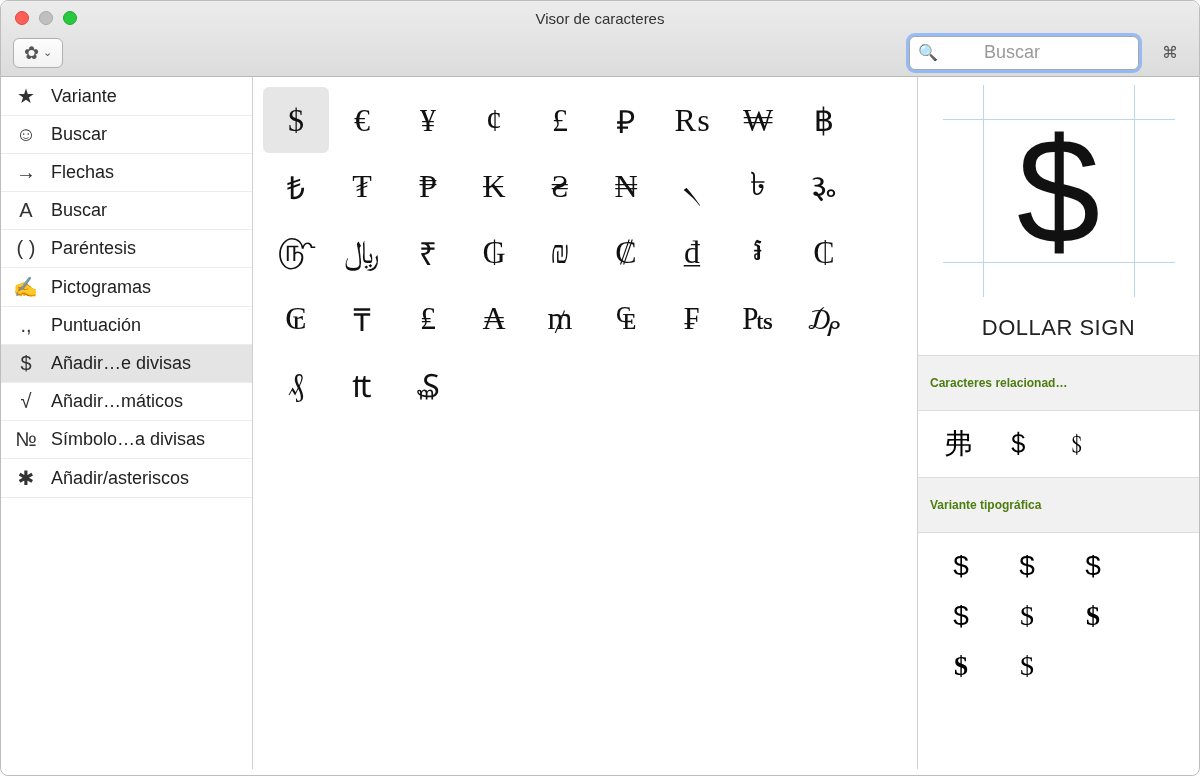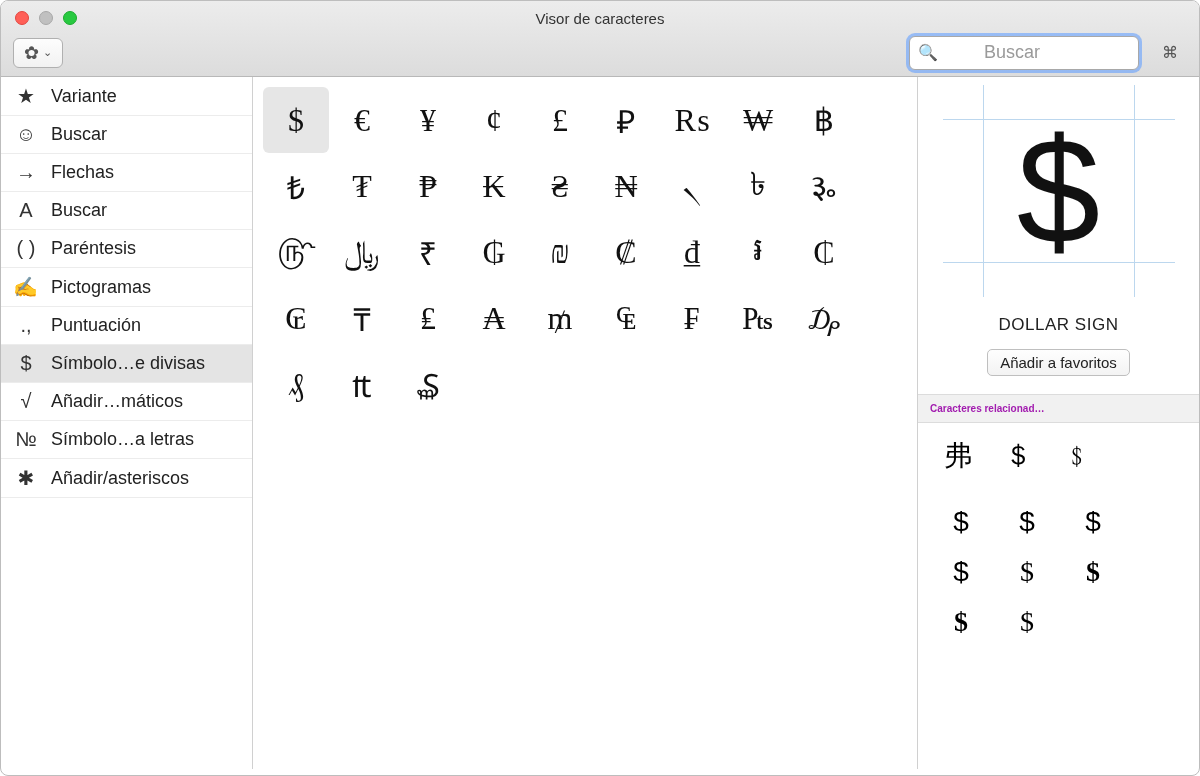--- a/index.html
+++ b/index.html
@@ -159,44 +159,44 @@
     line-height: 1;
   }
   .guide-h, .guide-v { position: absolute; background: #bcd7ee; }
   .guide-h { left: -6px; right: -6px; height: 1px; }
   .guide-v { top: -6px; bottom: -6px; width: 1px; }
   .gh-top { top: 28px; } .gh-bot { bottom: 28px; }
   .gv-left { left: 34px; } .gv-right { right: 34px; }
 
   .char-name {
     text-align: center;
-    font-size: 17px;
+    font-size: 22px;
     color: #222;
     margin: 16px 0 14px 0;
     letter-spacing: 0.5px;
   }
   .fav-btn {
     margin: 0 auto 18px auto;
     display: block;
     background: linear-gradient(#fefefe, #f3f3f3);
     border: 1px solid #bfbfbf;
     border-radius: 5px;
     padding: 4px 12px;
     font-size: 15px;
     color: #222;
     cursor: pointer;
   }
   .section-header {
     background: #f1f1f1;
     border-top: 1px solid #dcdcdc;
     border-bottom: 1px solid #dcdcdc;
-    padding: 8px 12px;
-    font-size: 10px;
+    padding: 20px 12px;
+    font-size: 12px;
     font-weight: 600;
-    color: #a21caf;
+    color: #4d7c0f;
     white-space: nowrap;
     overflow: hidden;
     text-overflow: ellipsis;
   }
   .related-row, .variant-grid {
     display: flex;
     flex-wrap: wrap;
     padding: 8px 10px;
   }
   .rel-cell {
@@ -266,29 +266,29 @@
       <div class="side-item">
         <span class="side-icon">✍</span>
         <span>Pictogramas</span>
       </div>
       <div class="side-item">
         <span class="side-icon">.,</span>
         <span>Puntuación</span>
       </div>
       <div class="side-item selected">
         <span class="side-icon">$</span>
-        <span>Símbolo…e divisas</span>
+        <span>Añadir…e divisas</span>
       </div>
       <div class="side-item">
         <span class="side-icon">√</span>
         <span>Añadir…máticos</span>
       </div>
       <div class="side-item">
         <span class="side-icon">№</span>
-        <span>Símbolo…a letras</span>
+        <span>Símbolo…a divisas</span>
       </div>
       <div class="side-item">
         <span class="side-icon">✱</span>
         <span>Añadir/asteriscos</span>
       </div>
     </div>
 
   <div class="grid-pane">
     <div class="char-grid" id="char-grid">
         <div class="char-cell selected">$</div>
@@ -335,29 +335,29 @@
 
   <div class="info-pane">
     <div class="preview-box">
       <div class="guide-h gh-top"></div>
       <div class="guide-h gh-bot"></div>
       <div class="guide-v gv-left"></div>
       <div class="guide-v gv-right"></div>
       <div class="glyph">$</div>
     </div>
     <div class="char-name">DOLLAR SIGN</div>
-    <button class="fav-btn">Añadir a favoritos</button>
 
     <div class="section-header">Caracteres relacionad…</div>
     <div class="related-row" id="related-row">
         <div class="rel-cell">弗</div>
         <div class="rel-cell">＄</div>
         <div class="rel-cell">﹩</div>
       </div>
 
+    <div class="section-header">Variante tipográfica</div>
     <div class="variant-grid" id="variant-grid">
         <div class="rel-cell">$</div>
         <div class="rel-cell">$</div>
         <div class="rel-cell">$</div>
         <div class="rel-cell">$</div>
         <div class="rel-cell">$</div>
         <div class="rel-cell">$</div>
         <div class="rel-cell">$</div>
         <div class="rel-cell">$</div>
       </div>

